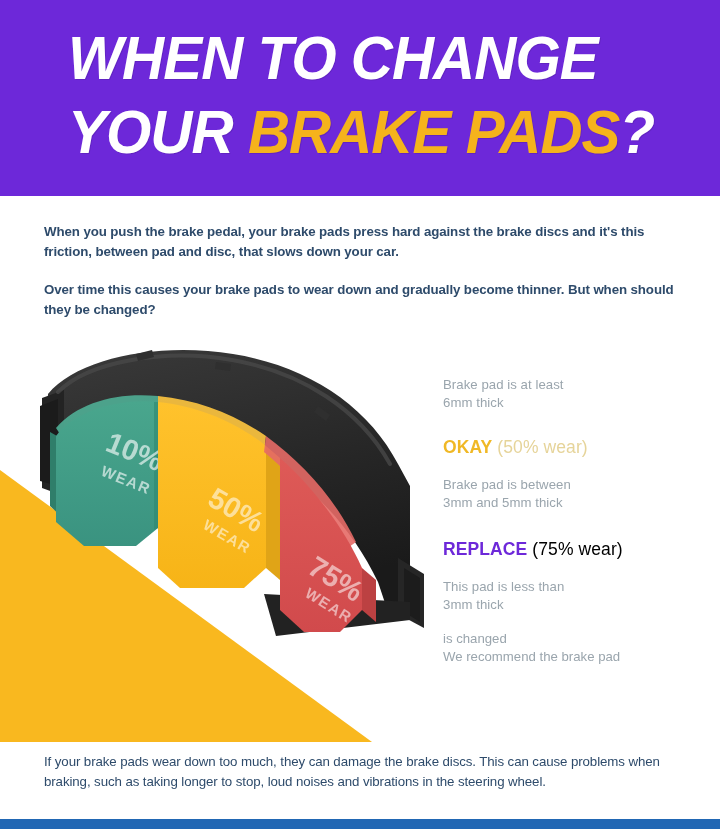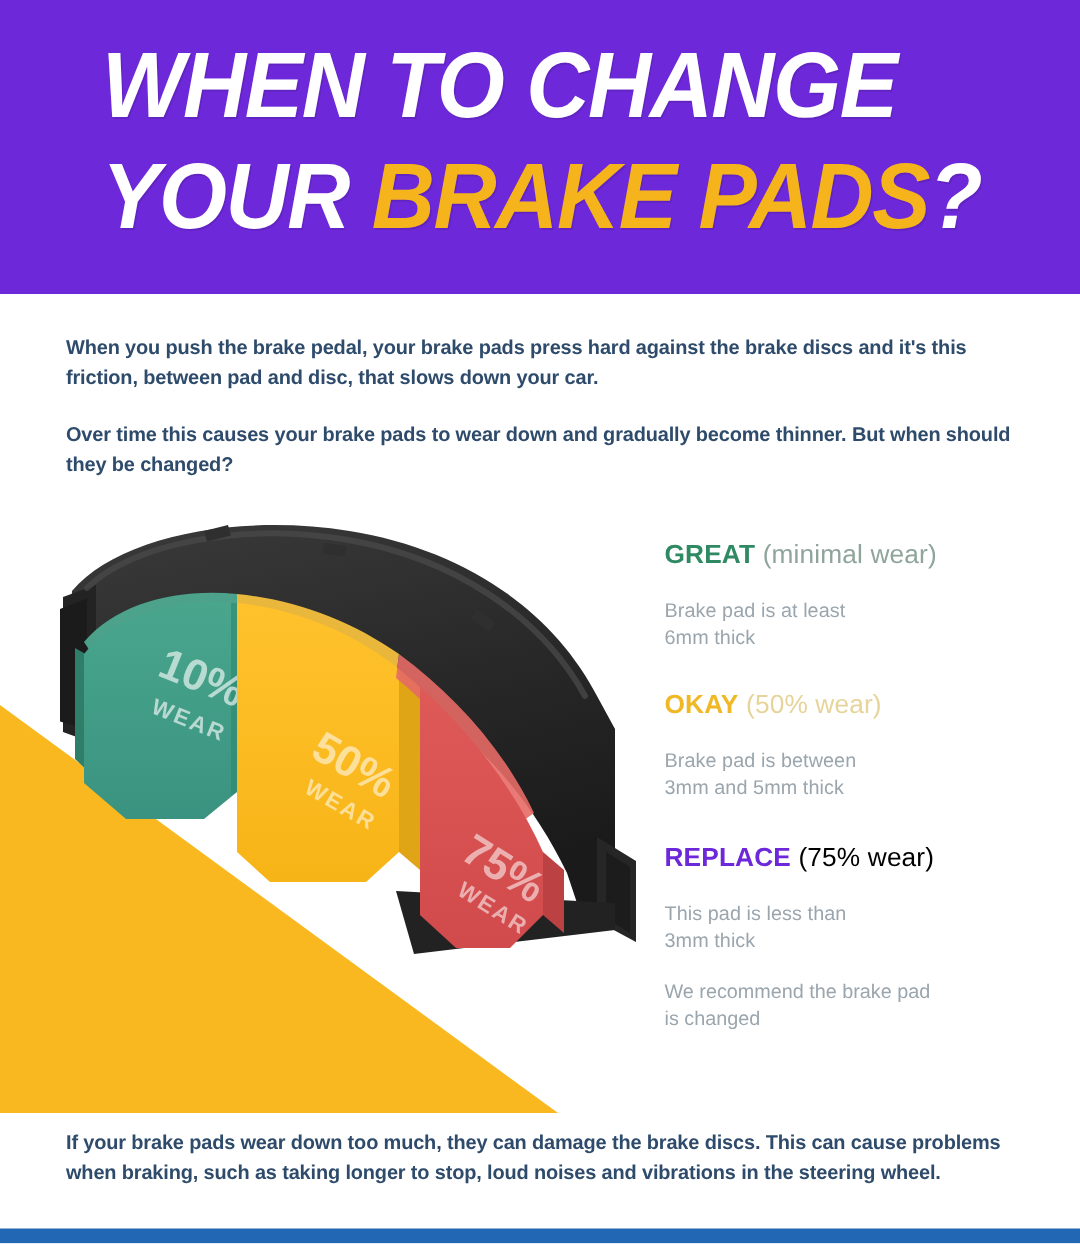--- a/index.html
+++ b/index.html
@@ -135,21 +135,21 @@
   .footer-text {
     position: absolute;
     left: 44px;
     top: 752px;
     width: 640px;
   }
   .footer-text p {
     margin: 0;
     font-size: 13.3px;
     line-height: 19.5px;
-    font-weight: bold;
+    font-weight: normal;
     color: #2e4b6b;
     letter-spacing: -0.1px;
   }
   .footer-band {
     position: absolute;
     left: 0;
     top: 819px;
     width: 720px;
     height: 10px;
     background: #2167b4;
@@ -275,24 +275,20 @@
         <path d="M 344 232 L 358 244 L 358 286 L 344 274 Z" fill="#bc4142"></path>
         <text x="288" y="236" font-family="'Liberation Sans', sans-serif" font-size="29" font-weight="bold" fill="#ffffff" opacity="0.55" transform="rotate(32 288 236)">75%</text>
         <text x="286" y="260" font-family="'Liberation Sans', sans-serif" font-size="15" font-weight="bold" letter-spacing="1.6" fill="#ffffff" opacity="0.55" transform="rotate(32 286 260)">WEAR</text>
       </g>
     </svg>
   </div>
 
   <div class="legend">
 
     <div class="legend-item">
-      <div class="legend-head">
-        <span class="kw kw-great">GREAT</span>
-        <span class="paren pr-great">(minimal wear)</span>
-      </div>
       <div class="legend-body">
         <div>Brake pad is at least</div>
         <div>6mm thick</div>
       </div>
     </div>
 
     <div class="legend-item" style="margin-bottom:27px;">
       <div class="legend-head">
         <span class="kw kw-okay">OKAY</span>
         <span class="paren pr-okay">(50% wear)</span>
@@ -306,22 +302,22 @@
     <div class="legend-item">
       <div class="legend-head">
         <span class="kw kw-replace">REPLACE</span>
         <span class="paren pr-replace">(75% wear)</span>
       </div>
       <div class="legend-body">
         <div>This pad is less than</div>
         <div>3mm thick</div>
       </div>
       <div class="legend-note">
+        <div>is changed</div>
         <div>We recommend the brake pad</div>
-        <div>is changed</div>
       </div>
     </div>
 
   </div>
 
   <div class="footer-text">
     <p>If your brake pads wear down too much, they can damage the brake discs. This can cause problems when braking, such as taking longer to stop, loud noises and vibrations in the steering wheel.</p>
   </div>
 
   <div class="footer-band"></div>

